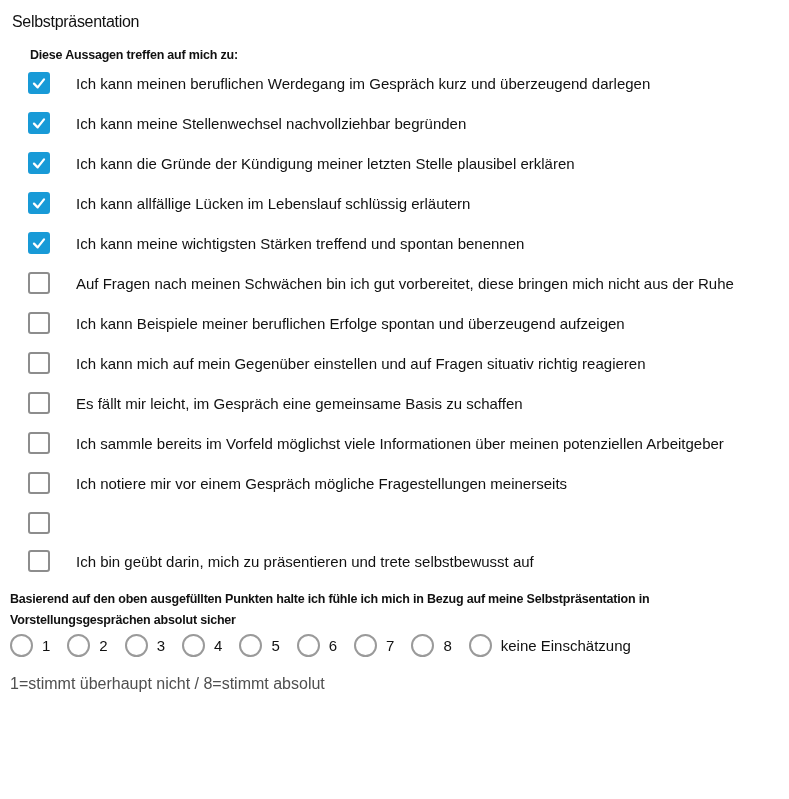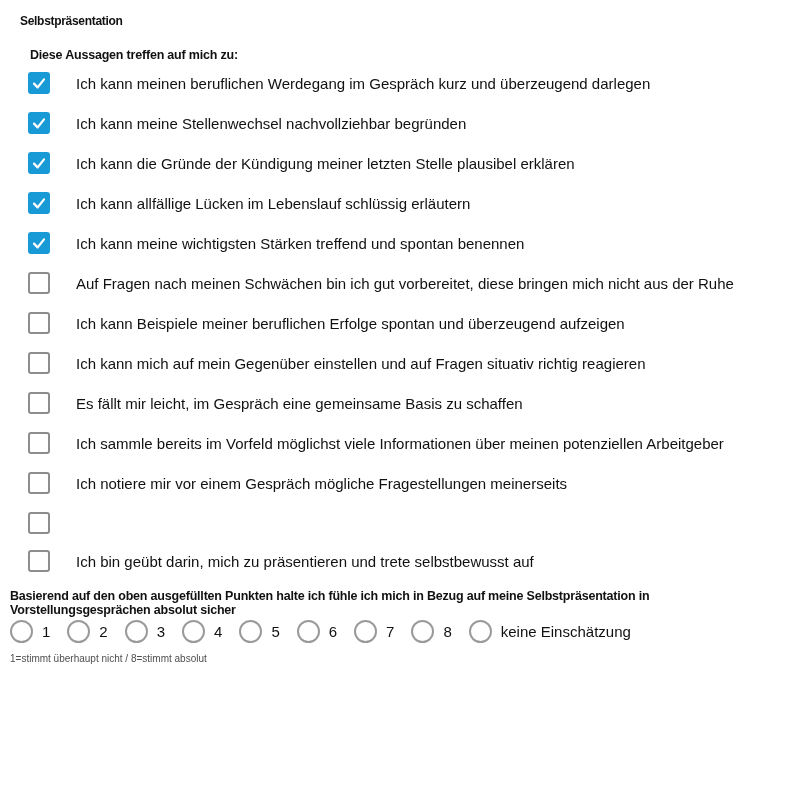--- a/index.html
+++ b/index.html
@@ -13,23 +13,23 @@
   *{margin:0;padding:0;box-sizing:border-box;}
   html,body{background:#ffffff;}
   body{
     width:789px;height:799px;
     font-family:"Liberation Sans","DejaVu Sans",sans-serif;
     color:var(--text);
     padding-top:10px;
     overflow:hidden;
   }
   .page-title{
-    margin-left:20px;
-    font-size:12px;
-    font-weight:700;
+    margin-left:12px;
+    font-size:16px;
+    font-weight:400;
     letter-spacing:-0.3px;
     line-height:23px;
   }
   .section-subtitle{
     margin-left:30px;
     margin-top:16px;
     font-size:12.5px;
     font-weight:700;
     letter-spacing:-0.2px;
     line-height:13px;
@@ -70,21 +70,21 @@
     font-size:15px;
     line-height:25px;
     max-width:703px;
   }
   .rating-prompt{
     margin-left:10px;
     margin-top:2px;
     font-size:12.5px;
     font-weight:700;
     letter-spacing:-0.2px;
-    line-height:14px;
+    line-height:21px;
     max-width:688px;
   }
   .radio-group{
     margin-left:10px;
     margin-top:2px;
     display:flex;
     align-items:center;
     column-gap:17px;
   }
   .radio-option{
@@ -100,22 +100,22 @@
     background:#ffffff;
     cursor:pointer;
   }
   .radio-label{
     font-size:15px;
     line-height:25px;
     white-space:nowrap;
   }
   .scale-footnote{
     margin-left:10px;
-    margin-top:9px;
-    font-size:10px;
+    margin-top:17px;
+    font-size:16px;
     color:var(--footnote-text);
   }
 </style>
 </head>
 <body>
 
 <h1 class="page-title">Selbstpräsentation</h1>
 <p class="section-subtitle">Diese Aussagen treffen auf mich zu:</p>
 
 <div class="checklist">

